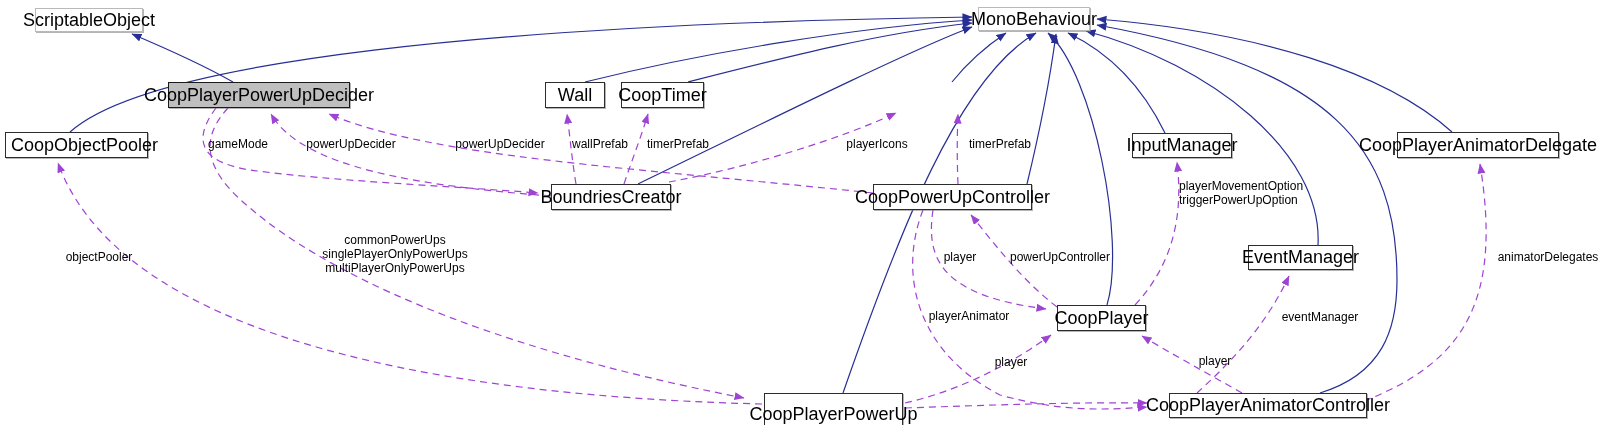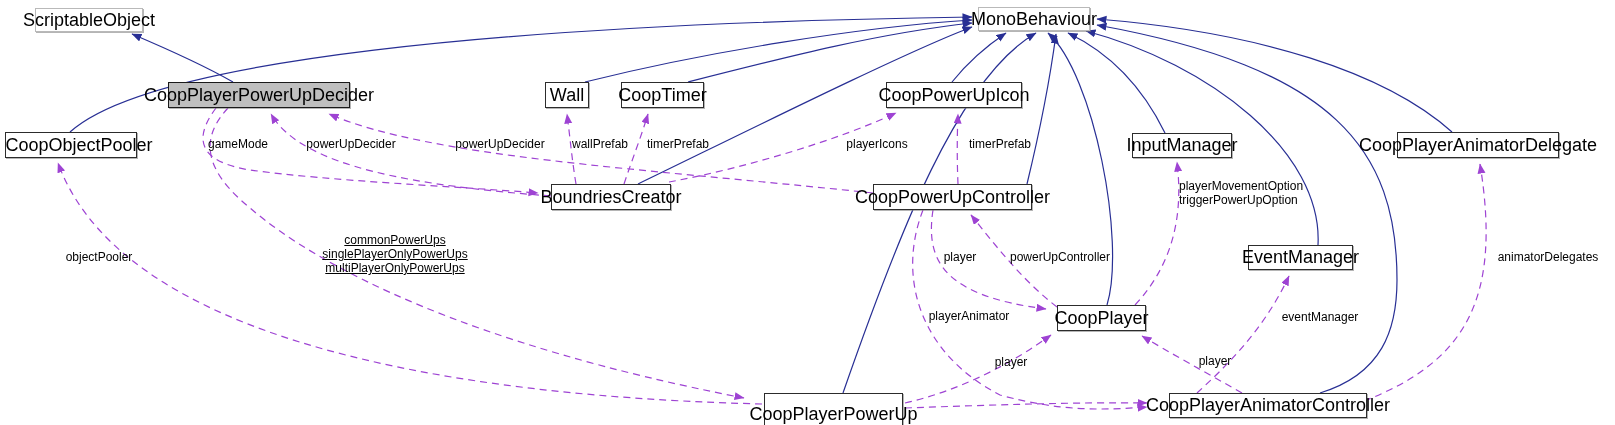--- a/index.html
+++ b/index.html
@@ -71,44 +71,43 @@
       <path d="M 1242,393 C 1205,372 1170,353 1142,336" marker-end="url(#arrP)"></path>
       <path d="M 1197,393 C 1222,370 1263,332 1289,276" marker-end="url(#arrP)"></path>
       <path d="M 1364,401 C 1465,362 1502,300 1480,164" marker-end="url(#arrP)"></path>
       <path d="M 905,408 C 990,405 1080,402 1147,403" marker-end="url(#arrP)"></path>
     </g>
   </svg>
 
   <div class="node node--ext" style="left:35px;top:8px;width:108px;height:24px;">ScriptableObject</div>
   <div class="node node--ext" style="left:978px;top:7px;width:112px;height:24px;">MonoBehaviour</div>
   <div class="node node--selected" style="left:168px;top:82px;width:182px;height:26px;">CoopPlayerPowerUpDecider</div>
-  <div class="node" style="left:545px;top:82px;width:44px;height:26px;">Wall</div>
+  <div class="node" style="left:545px;top:82px;width:60px;height:26px;">Wall</div>
   <div class="node" style="left:621px;top:82px;width:83px;height:26px;">CoopTimer</div>
-  <div class="node" style="left:886px;top:82px;width:136px;height:26px;">CoopPowerUpIcon</div>
-  <div class="node" style="left:5px;top:132px;width:132px;height:26px;padding-left:16px;">CoopObjectPooler</div>
+  <div class="node" style="left:5px;top:132px;width:143px;height:26px;padding-left:16px;">CoopObjectPooler</div>
   <div class="node" style="left:1132px;top:133px;width:100px;height:25px;">InputManager</div>
   <div class="node" style="left:1397px;top:132px;width:162px;height:26px;">CoopPlayerAnimatorDelegate</div>
   <div class="node" style="left:551px;top:184px;width:120px;height:26px;">BoundriesCreator</div>
   <div class="node" style="left:873px;top:184px;width:159px;height:26px;">CoopPowerUpController</div>
   <div class="node" style="left:1248px;top:245px;width:105px;height:25px;">EventManager</div>
   <div class="node" style="left:1057px;top:305px;width:89px;height:26px;">CoopPlayer</div>
   <div class="node" style="left:764px;top:393px;width:139px;height:43px;">CoopPlayerPowerUp</div>
   <div class="node" style="left:1169px;top:393px;width:198px;height:25px;">CoopPlayerAnimatorController</div>
 
   <div class="elabel" style="left:238px;top:144px;">gameMode</div>
   <div class="elabel" style="left:351px;top:144px;">powerUpDecider</div>
   <div class="elabel" style="left:500px;top:144px;">powerUpDecider</div>
   <div class="elabel" style="left:600px;top:144px;">wallPrefab</div>
   <div class="elabel" style="left:678px;top:144px;">timerPrefab</div>
   <div class="elabel" style="left:877px;top:144px;">playerIcons</div>
   <div class="elabel" style="left:1000px;top:144px;">timerPrefab</div>
   <div class="elabel elabel--left" style="left:1179px;top:179px;">playerMovementOption
 triggerPowerUpOption</div>
   <div class="elabel" style="left:99px;top:257px;">objectPooler</div>
-  <div class="elabel" style="left:395px;top:254px;text-decoration:underline;">commonPowerUps
+  <div class="elabel" style="left:395px;top:254px;">commonPowerUps
 singlePlayerOnlyPowerUps
 multiPlayerOnlyPowerUps</div>
   <div class="elabel" style="left:960px;top:257px;">player</div>
   <div class="elabel" style="left:1060px;top:257px;">powerUpController</div>
   <div class="elabel" style="left:969px;top:316px;">playerAnimator</div>
   <div class="elabel" style="left:1011px;top:362px;">player</div>
   <div class="elabel" style="left:1215px;top:361px;">player</div>
   <div class="elabel" style="left:1320px;top:317px;">eventManager</div>
   <div class="elabel" style="left:1548px;top:257px;">animatorDelegates</div>
 

